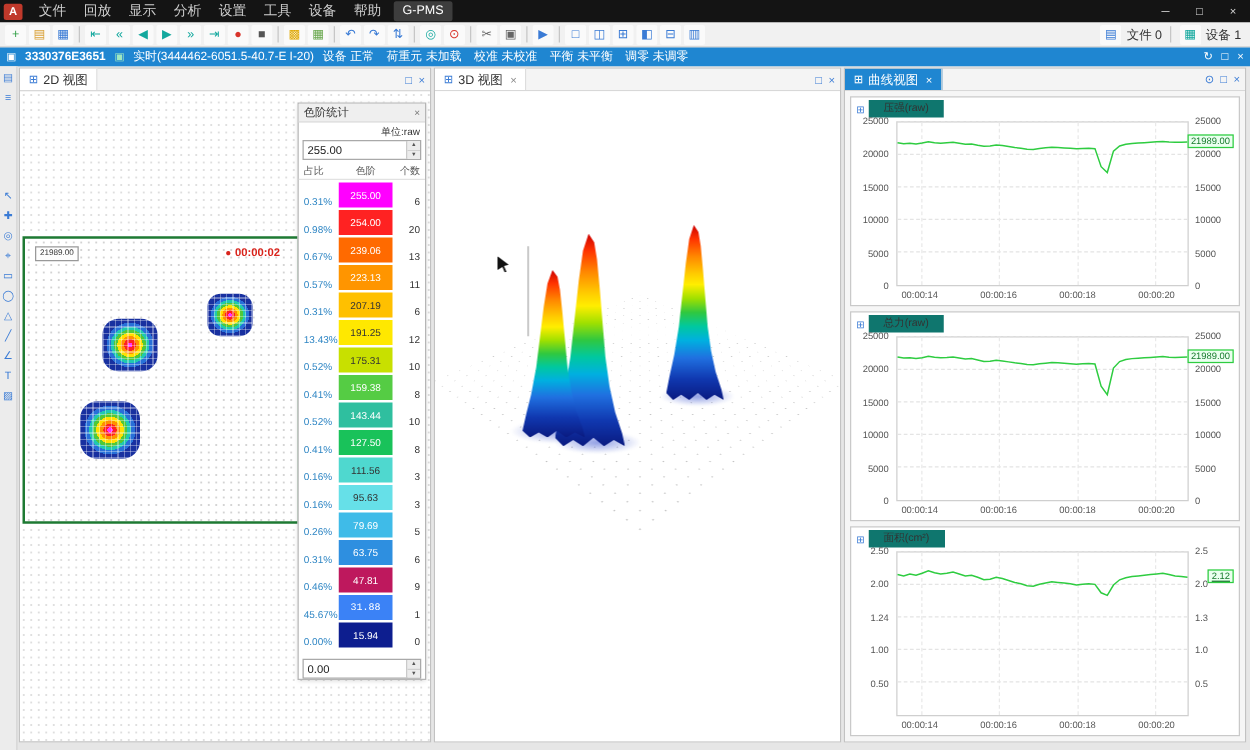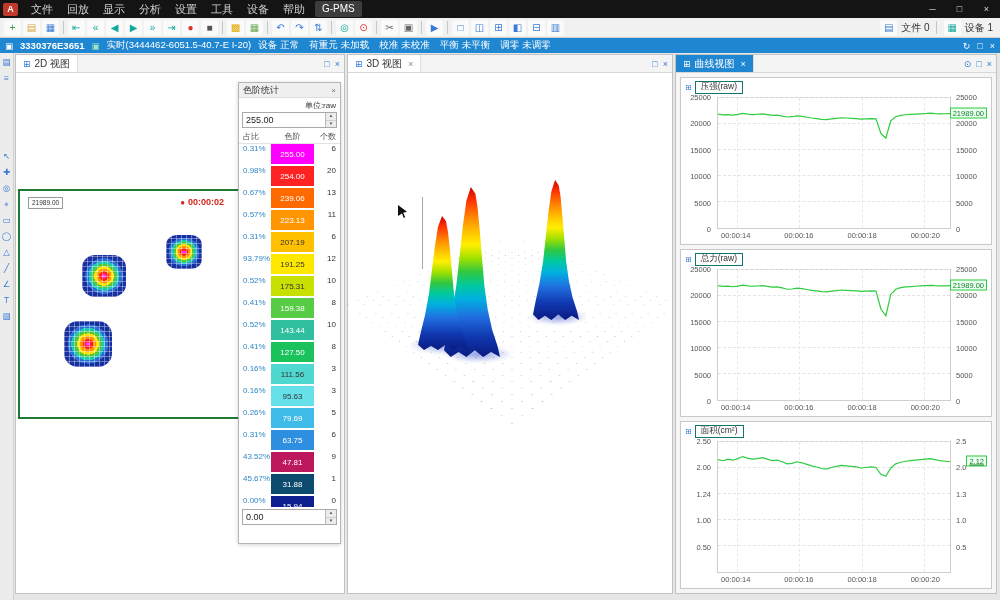--- a/index.html
+++ b/index.html
@@ -71,21 +71,21 @@
   .cs-header { height:15px; background:#efefef; border-bottom:1px solid #ddd; display:flex; align-items:center; font-size:9px; padding:0 4px; color:#333; }
   .cs-close { margin-left:auto; color:#777; font-size:8px; }
   .cs-unit { font-size:8px; text-align:right; padding:2px 4px 1px; color:#333; }
   .cs-input { margin:0 3px 2px; height:16px; border:1px solid #a9a9a9; display:flex; align-items:center; font-size:9px; padding-left:3px; background:#fff; color:#222; }
   .spin { margin-left:auto; display:flex; flex-direction:column; width:11px; height:100%; border-left:1px solid #b9b9b9; }
   .spin span { flex:1; font-size:4.5px; line-height:6.5px; text-align:center; background:#ececec; color:#555; border-bottom:1px solid #cfcfcf; }
   .spin span:last-child { border-bottom:none; }
   .cs-cols { display:flex; font-size:8px; color:#555; padding:1px 4px; border-bottom:1px solid #e2e2e2; }
   .cs-cols span:nth-child(1){ width:28px; } .cs-cols span:nth-child(2){ flex:1; text-align:center; } .cs-cols span:nth-child(3){ width:22px; text-align:right; }
   .cs-rows { flex:1; overflow:hidden; padding:0 4px; }
-  .cs-row { display:flex; align-items:flex-start; height:22px; }
+  .cs-row { display:flex; align-items:flex-end; height:22px; }
   .cs-pct { width:28px; font-size:8px; color:#2f86c4; }
   .cs-swatch { flex:1; height:20px; display:flex; align-items:center; justify-content:center; font-size:8px; }
   .cs-plain { background:none !important; color:#333 !important; }
   .cs-count { width:22px; text-align:right; font-size:8px; color:#333; }
 
   
   .view3d-content { position:absolute; top:18px; left:0; right:0; bottom:0; background:#fff; overflow:hidden; }
   .floor { position:absolute; left:44px; top:111px; width:240px; height:240px;
       background-image:radial-gradient(#bfbfbf 0.7px, transparent 0.8px); background-size:11px 11px;
       transform:perspective(520px) rotateX(58deg) rotateZ(45deg); }
@@ -101,21 +101,21 @@
   .sm3 { left:180px; top:236px; width:60px; height:16px; }
   .axis-line { position:absolute; left:74px; top:124px; width:1px; height:72px; background:#a8a8a8; }
   .cursor3d { position:absolute; left:50px; top:132px; width:9px; height:13px; background:#111;
       clip-path:polygon(0 0,100% 52%,58% 60%,80% 95%,64% 100%,44% 66%,0 84%); }
 
   
   .curves-content { position:absolute; top:18px; left:0; right:0; bottom:0; background:#f6f6f6; padding:4px; display:flex; flex-direction:column; gap:4px; }
   .chart-section { flex:1; border:1px solid #c9c9c9; background:#fff; display:flex; flex-direction:column; padding:2px 4px; min-height:0; }
   .chart-head { display:flex; align-items:center; height:14px; gap:3px; }
   .chart-head-icon { color:#3a7bd5; font-size:8px; }
-  .chart-title-box { border:1px solid #0f766e; font-size:8.5px; padding:0 5px; height:13px; display:flex; align-items:center; color:#333; background:#fdfdfd; }
+  .chart-title-box { border:7px solid #0f766e; font-size:8.5px; padding:0 5px; height:13px; display:flex; align-items:center; color:#333; background:#fdfdfd; }
   .chart-body { flex:1; position:relative; margin:3px 36px 13px 32px; min-height:0; }
   .plot { position:absolute; inset:0; border:1px solid #cfcfcf; background:#fff; overflow:visible; }
   .hgrid { position:absolute; left:0; right:0; height:0; border-top:1px dashed #e4e4e4; }
   .vgrid { position:absolute; top:0; bottom:0; width:0; border-left:1px dashed #e9e9e9; }
   svg.line { position:absolute; inset:0; width:100%; height:100%; overflow:visible; }
   .ylabels-left { position:absolute; left:-32px; top:0; bottom:0; width:29px; }
   .ylabels-right { position:absolute; right:-36px; top:0; bottom:0; width:34px; }
   .ylab { position:absolute; font-size:7.5px; color:#555; transform:translateY(50%); }
   .ylabels-left .ylab { right:3px; }
   .ylabels-right .ylab { left:3px; }
@@ -308,21 +308,21 @@
               <span class="cs-pct">0.57%</span>
               <span class="cs-swatch" style="background: rgb(255, 149, 0); color: rgb(255, 255, 255);">223.13</span>
               <span class="cs-count">11</span>
             </div>
             <div class="cs-row">
               <span class="cs-pct">0.31%</span>
               <span class="cs-swatch" style="background: rgb(255, 192, 0); color: rgb(51, 51, 51);">207.19</span>
               <span class="cs-count">6</span>
             </div>
             <div class="cs-row">
-              <span class="cs-pct">93.79%</span>
+              <span class="cs-pct">13.43%</span>
               <span class="cs-swatch" style="background: rgb(255, 232, 0); color: rgb(51, 51, 51);">191.25</span>
               <span class="cs-count">12</span>
             </div>
             <div class="cs-row">
               <span class="cs-pct">0.52%</span>
               <span class="cs-swatch" style="background: rgb(200, 224, 0); color: rgb(51, 51, 51);">175.31</span>
               <span class="cs-count">10</span>
             </div>
             <div class="cs-row">
               <span class="cs-pct">0.41%</span>
@@ -353,39 +353,39 @@
               <span class="cs-pct">0.26%</span>
               <span class="cs-swatch" style="background: rgb(63, 187, 232); color: rgb(255, 255, 255);">79.69</span>
               <span class="cs-count">5</span>
             </div>
             <div class="cs-row">
               <span class="cs-pct">0.31%</span>
               <span class="cs-swatch" style="background: rgb(46, 143, 224); color: rgb(255, 255, 255);">63.75</span>
               <span class="cs-count">6</span>
             </div>
             <div class="cs-row">
-              <span class="cs-pct">43.52%</span>
+              <span class="cs-pct">0.46%</span>
               <span class="cs-swatch" style="background: #be185d; color: rgb(255, 255, 255);">47.81</span>
               <span class="cs-count">9</span>
             </div>
             <div class="cs-row">
               <span class="cs-pct">45.67%</span>
-              <span class="cs-swatch" style="background: #0c4a6e; color: rgb(255, 255, 255);">31.88</span>
+              <span class="cs-swatch" style="background: #3b82f6; color: rgb(255, 255, 255); font-family: Liberation Mono, monospace;">31.88</span>
               <span class="cs-count">1</span>
             </div>
             <div class="cs-row">
               <span class="cs-pct">0.00%</span>
               <span class="cs-swatch" style="background: rgb(13, 30, 143); color: rgb(255, 255, 255);">15.94</span>
               <span class="cs-count">0</span>
             </div>
             <div class="cs-row">
               <span class="cs-swatch cs-plain">&lt;1.00</span>
             </div>
           </div>
-        <div class="cs-input" style="margin-top:2px;margin-bottom:18px;">
+        <div class="cs-input" style="margin-top:2px;margin-bottom:0;">
           <span>0.00</span>
           <span class="spin">
             <span>▲</span>
             <span>▼</span>
           </span>
         </div>
       </div>
     </div>
   </div>
 

